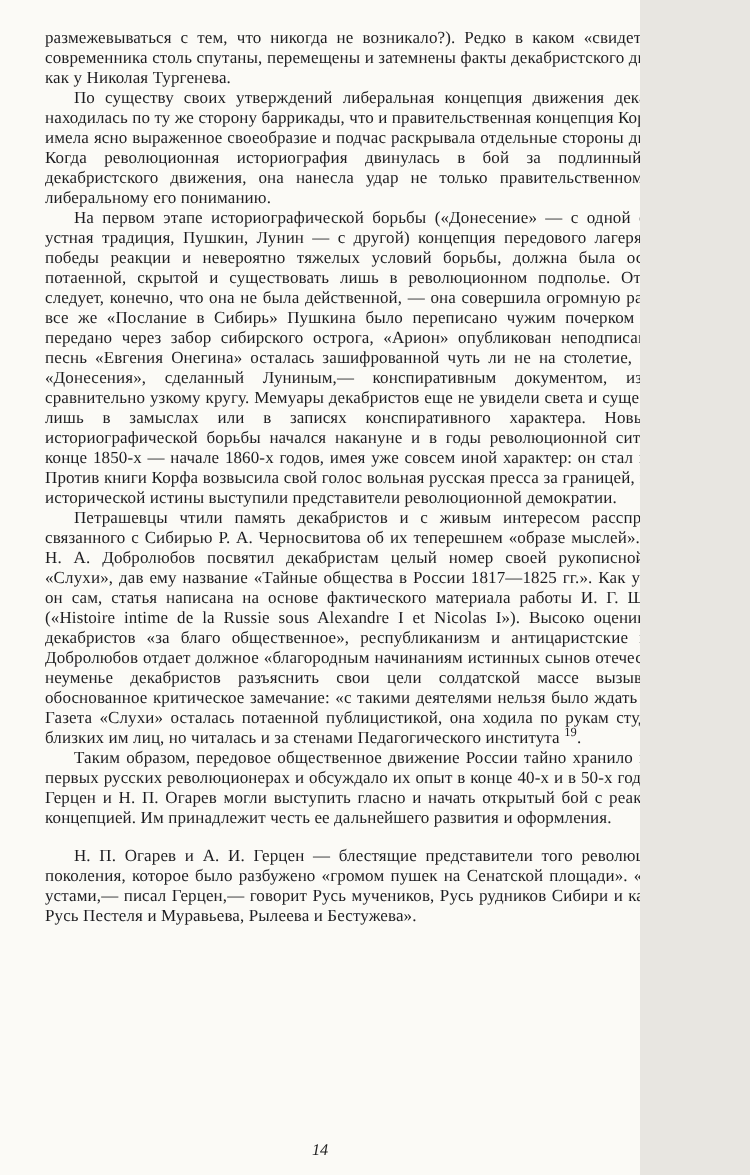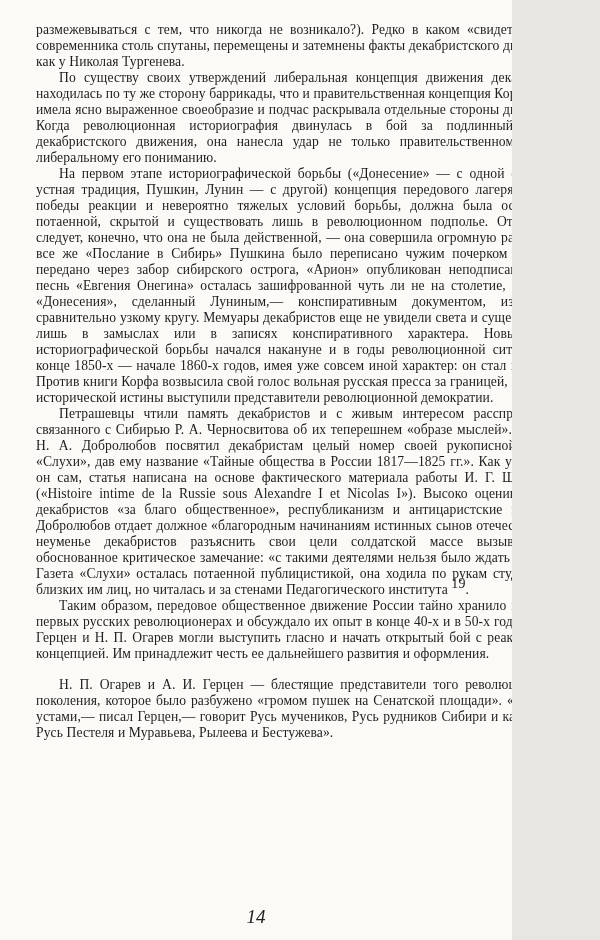--- a/index.html
+++ b/index.html
@@ -33,32 +33,32 @@
     hyphens: auto;
     -webkit-hyphens: auto;
   }
   .para.no-indent {
     text-indent: 0;
   }
   .para.section-break {
     margin-top: 15px;
   }
   sup.fn {
-    font-size: 14px;
+    font-size: 10px;
     line-height: 0;
     vertical-align: super;
   }
   .folio {
     position: absolute;
     left: 0;
     right: 0;
     bottom: 12px;
     text-align: center;
     font-style: italic;
-    font-size: 19px;
+    font-size: 13px;
     color: #222;
   }
 </style>
 </head>
 <body>
 
 <main class="page">
   <section class="text-block">
     <p class="para no-indent">размежевываться с тем, что никогда не возникало?). Редко в каком «свидетельстве» современника столь спутаны, перемещены и затемнены факты декабристского движения, как у Николая Тургенева.</p>
     <p class="para">По существу своих утверждений либеральная концепция движения декабристов находилась по ту же сторону баррикады, что и правительственная концепция Корфа, хотя имела ясно выраженное своеобразие и подчас раскрывала отдельные стороны движения. Когда революционная историография двинулась в бой за подлинный смысл декабристского движения, она нанесла удар не только правительственному, но и либеральному его пониманию.</p>

